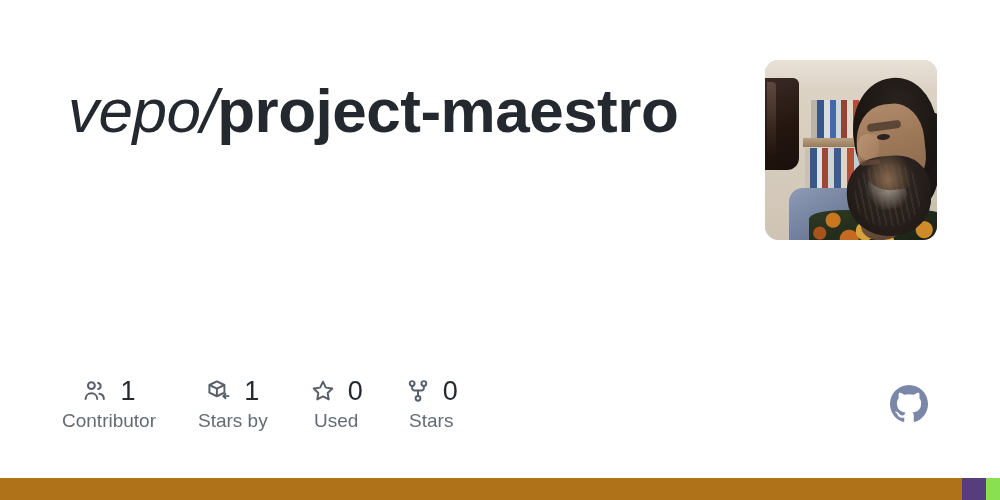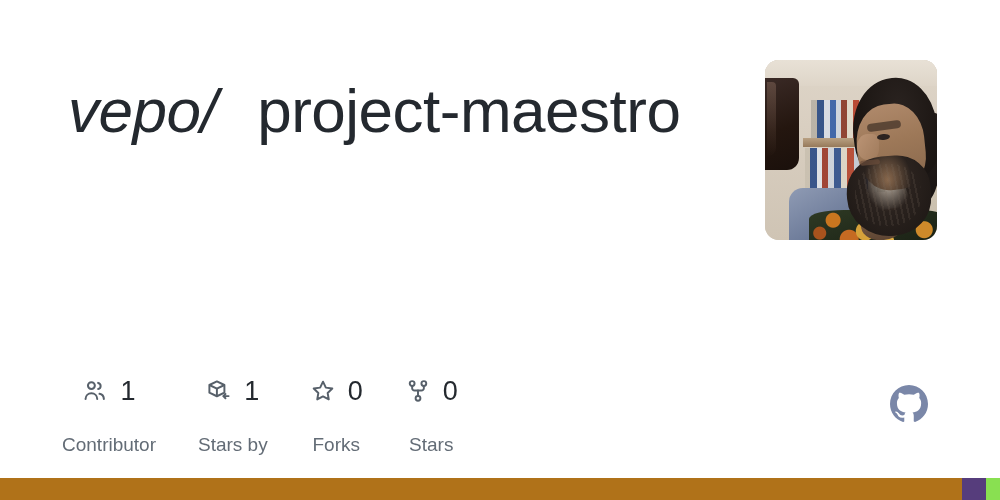--- a/index.html
+++ b/index.html
@@ -36,22 +36,21 @@
     letter-spacing: -0.5px;
     color: #24292f;
     font-weight: 400;
     word-break: break-word;
   }
   .repo-owner {
     font-weight: 400;
     font-style: italic;
   }
   .repo-name {
-    font-weight: 400;
-    margin-left: 40px;
+    font-weight: 700;
   }
 
   
   .avatar {
     position: absolute;
     left: 765px;
     top: 60px;
     width: 172px;
     height: 180px;
     border-radius: 14px;
@@ -320,21 +319,21 @@
   .stat-value {
     font-size: 27px;
     color: #24292f;
     margin-left: 12px;
     line-height: 1;
     font-weight: 400;
   }
   .stat-label {
     font-size: 19px;
     color: #636c76;
-    margin-top: 28px;
+    margin-top: 4px;
     line-height: 1;
     white-space: nowrap;
   }
 
   
   .gh-mark {
     position: absolute;
     left: 890px;
     top: 385px;
     width: 38px;
@@ -425,21 +424,21 @@
 
     <div class="stat">
       <div class="stat-top">
         <span class="stat-icon">
           <svg width="24" height="24" viewBox="0 0 16 16" fill="none" stroke="currentColor" stroke-width="1.3">
             <path d="M8 1.8l1.9 3.95 4.3.6-3.1 3.0.74 4.25L8 11.6l-3.84 2.0.74-4.25-3.1-3.0 4.3-.6z" stroke-linejoin="round"></path>
           </svg>
         </span>
         <span class="stat-value">0</span>
       </div>
-      <span class="stat-label">Forks</span>
+      <span class="stat-label">Used</span>
     </div>
 
     <div class="stat">
       <div class="stat-top">
         <span class="stat-icon">
           <svg width="24" height="24" viewBox="0 0 16 16" fill="none" stroke="currentColor" stroke-width="1.3">
             <circle cx="4.1" cy="3.0" r="1.6"></circle>
             <circle cx="11.9" cy="3.0" r="1.6"></circle>
             <circle cx="8.0" cy="12.9" r="1.6"></circle>
             <path d="M4.1 4.6v1.5a1.6 1.6 0 0 0 1.6 1.6h4.6a1.6 1.6 0 0 0 1.6-1.6V4.6" stroke-linecap="round"></path>

